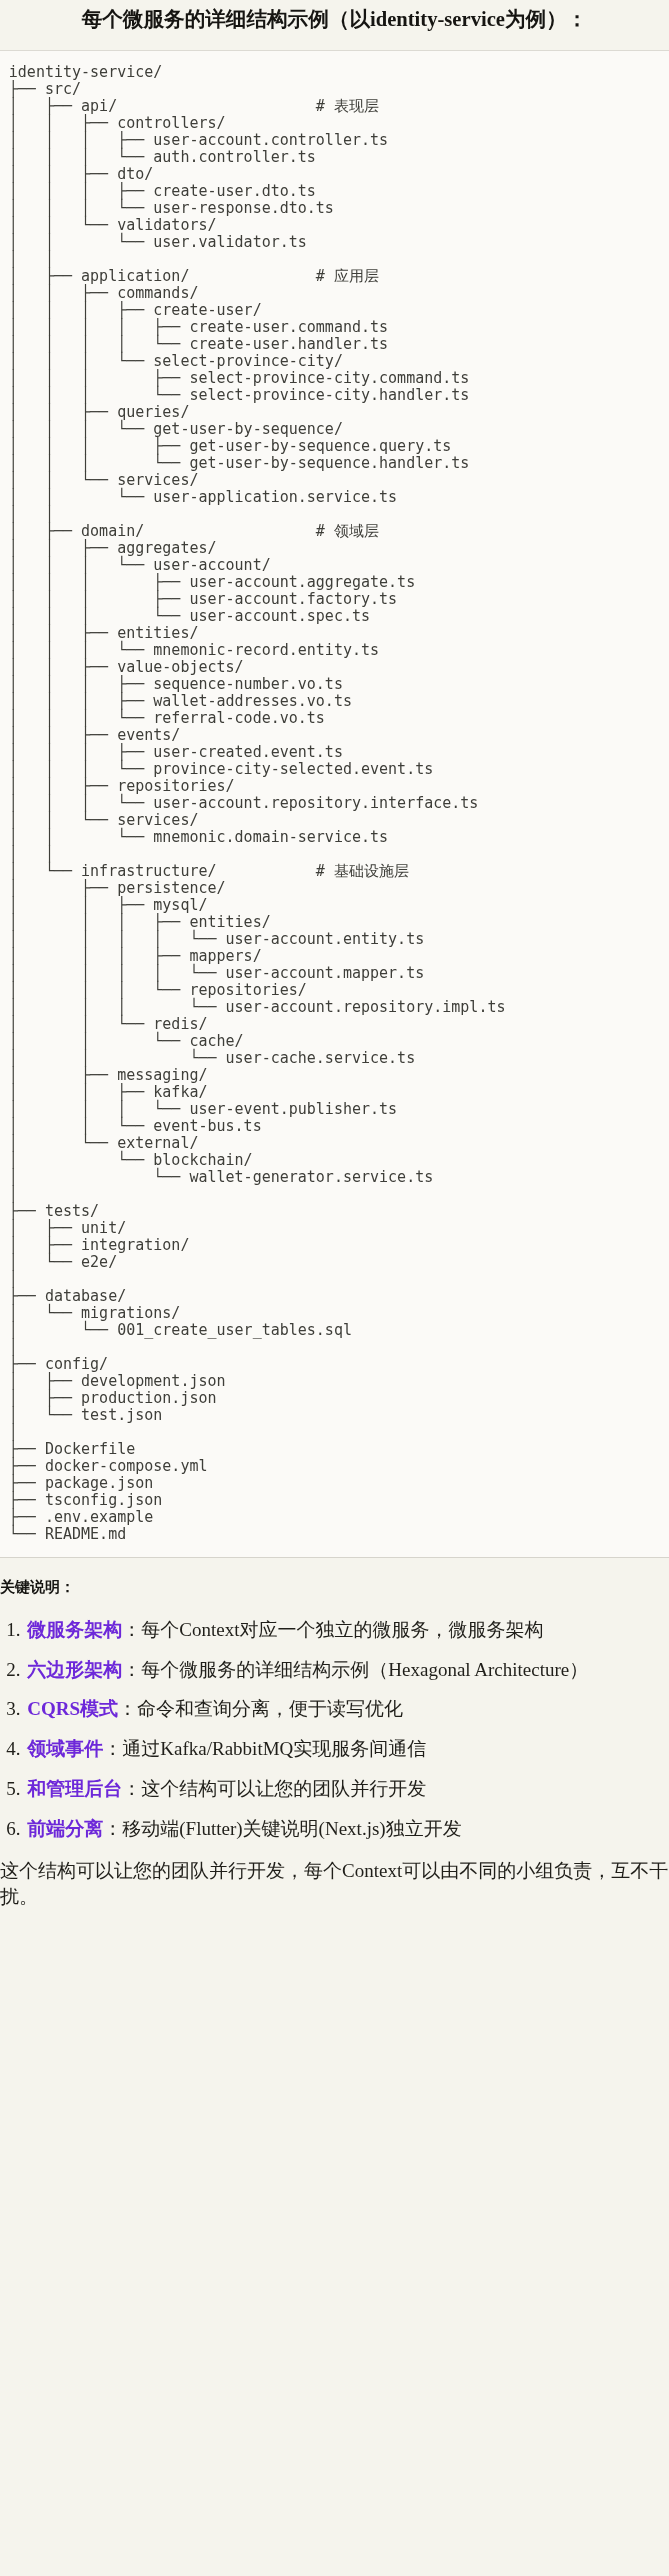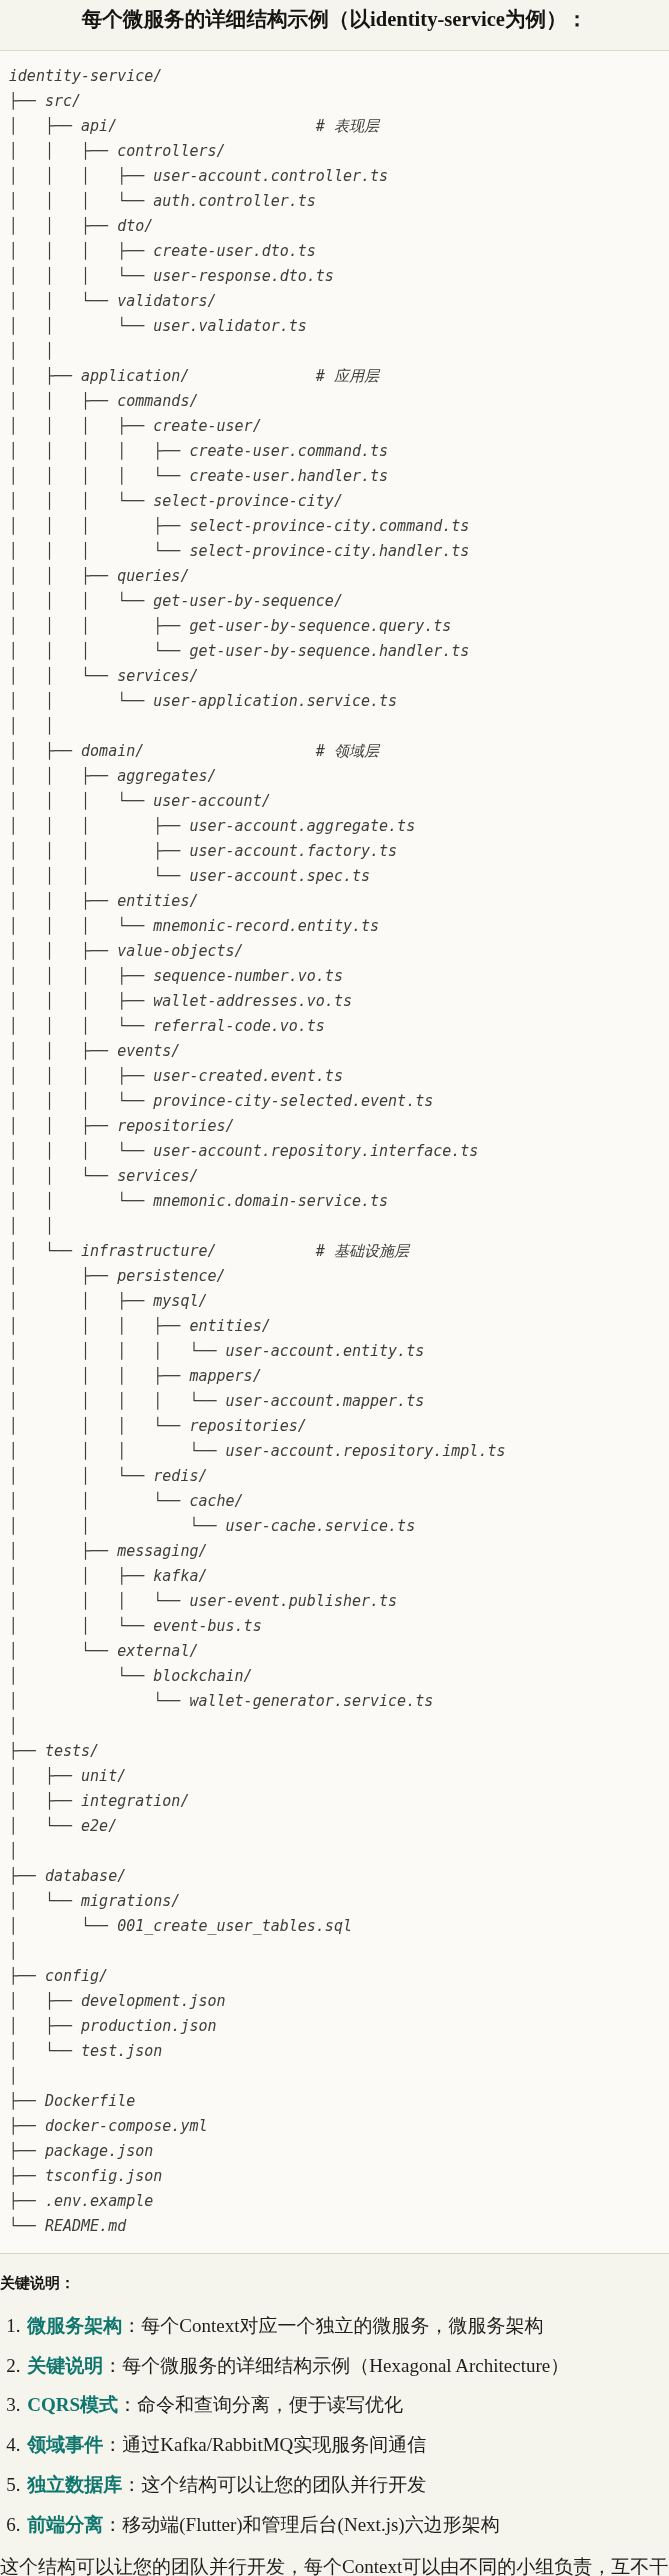--- a/index.html
+++ b/index.html
@@ -26,45 +26,44 @@
   .codeblock {
     background: #FBFAF7;
     border-top: 1.3px solid #DCDAD3;
     border-bottom: 1.3px solid #D6D4CC;
   }
   .codeblock pre {
     margin: 0;
     padding: 13.8px 6.3px 13.8px 8.8px;
     font-family: "DejaVu Sans Mono", monospace;
     font-size: 15px;
-    line-height: 25px;
+    line-height: 17px;
     color: #3E3E39;
     white-space: pre;
-    font-style: italic;
   }
 
   .notes { padding: 16.3px 0 0 0; }
   .notes-heading {
     margin: 0 0 16.3px 0;
     font-size: 15px;
     line-height: 26px;
     font-weight: 700;
     color: #161512;
   }
   ol.note-list { list-style: none; margin: 0; padding: 0; }
   ol.note-list li {
     display: flex;
     align-items: baseline;
     padding-left: 6.3px;
     margin: 0 0 13.8px 0;
     font-size: 19px;
     line-height: 26px;
   }
   .note-num { flex: none; width: 21px; color: #201F1A; }
-  .note-label { font-weight: 700; color: #0f766e; }
+  .note-label { font-weight: 700; color: #6d28d9; }
   .closing {
     margin: 16.3px 0 0 0;
     font-size: 19px;
     line-height: 26px;
     color: #201F1A;
   }
 </style>
 </head>
 <body>
 
@@ -165,37 +164,37 @@
   <div class="notes">
     <p class="notes-heading">关键说明：</p>
 
     <ol class="note-list">
       <li>
         <span class="note-num">1.</span>
         <span><span class="note-label">微服务架构</span><span>：每个Context对应一个独立的微服务，微服务架构</span></span>
       </li>
       <li>
         <span class="note-num">2.</span>
-        <span><span class="note-label">关键说明</span><span>：每个微服务的详细结构示例（Hexagonal Architecture）</span></span>
+        <span><span class="note-label">六边形架构</span><span>：每个微服务的详细结构示例（Hexagonal Architecture）</span></span>
       </li>
       <li>
         <span class="note-num">3.</span>
         <span><span class="note-label">CQRS模式</span><span>：命令和查询分离，便于读写优化</span></span>
       </li>
       <li>
         <span class="note-num">4.</span>
         <span><span class="note-label">领域事件</span><span>：通过Kafka/RabbitMQ实现服务间通信</span></span>
       </li>
       <li>
         <span class="note-num">5.</span>
-        <span><span class="note-label">独立数据库</span><span>：这个结构可以让您的团队并行开发</span></span>
+        <span><span class="note-label">和管理后台</span><span>：这个结构可以让您的团队并行开发</span></span>
       </li>
       <li>
         <span class="note-num">6.</span>
-        <span><span class="note-label">前端分离</span><span>：移动端(Flutter)和管理后台(Next.js)六边形架构</span></span>
+        <span><span class="note-label">前端分离</span><span>：移动端(Flutter)关键说明(Next.js)独立开发</span></span>
       </li>
     </ol>
 
     <p class="closing">这个结构可以让您的团队并行开发，每个Context可以由不同的小组负责，互不干扰。</p>
   </div>
 
 </div>
 
 
 </body></html>

